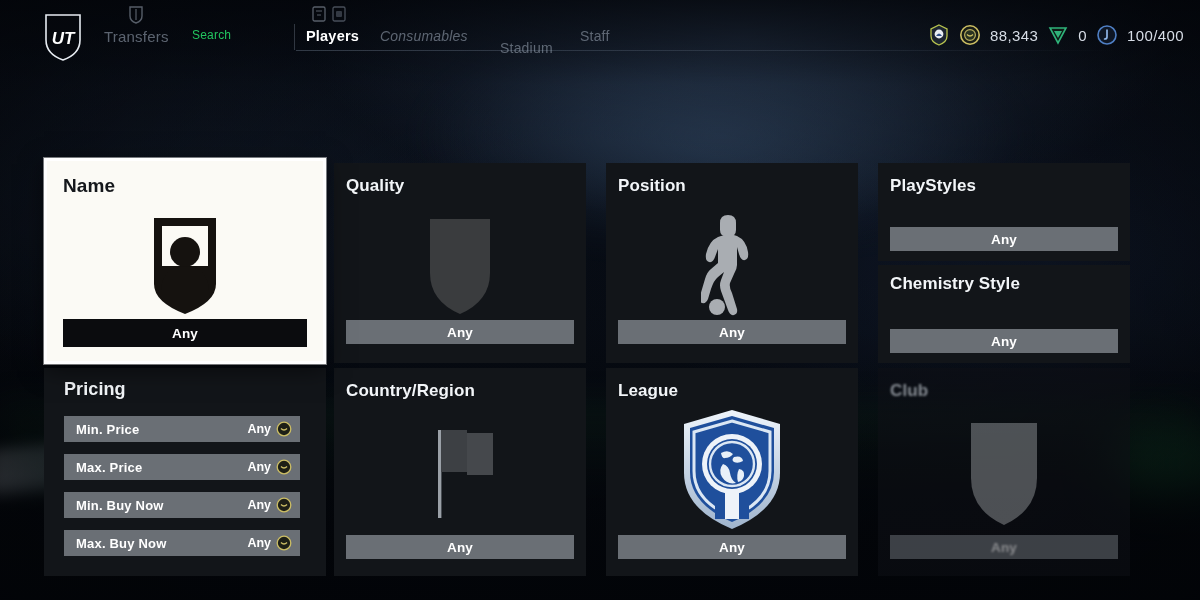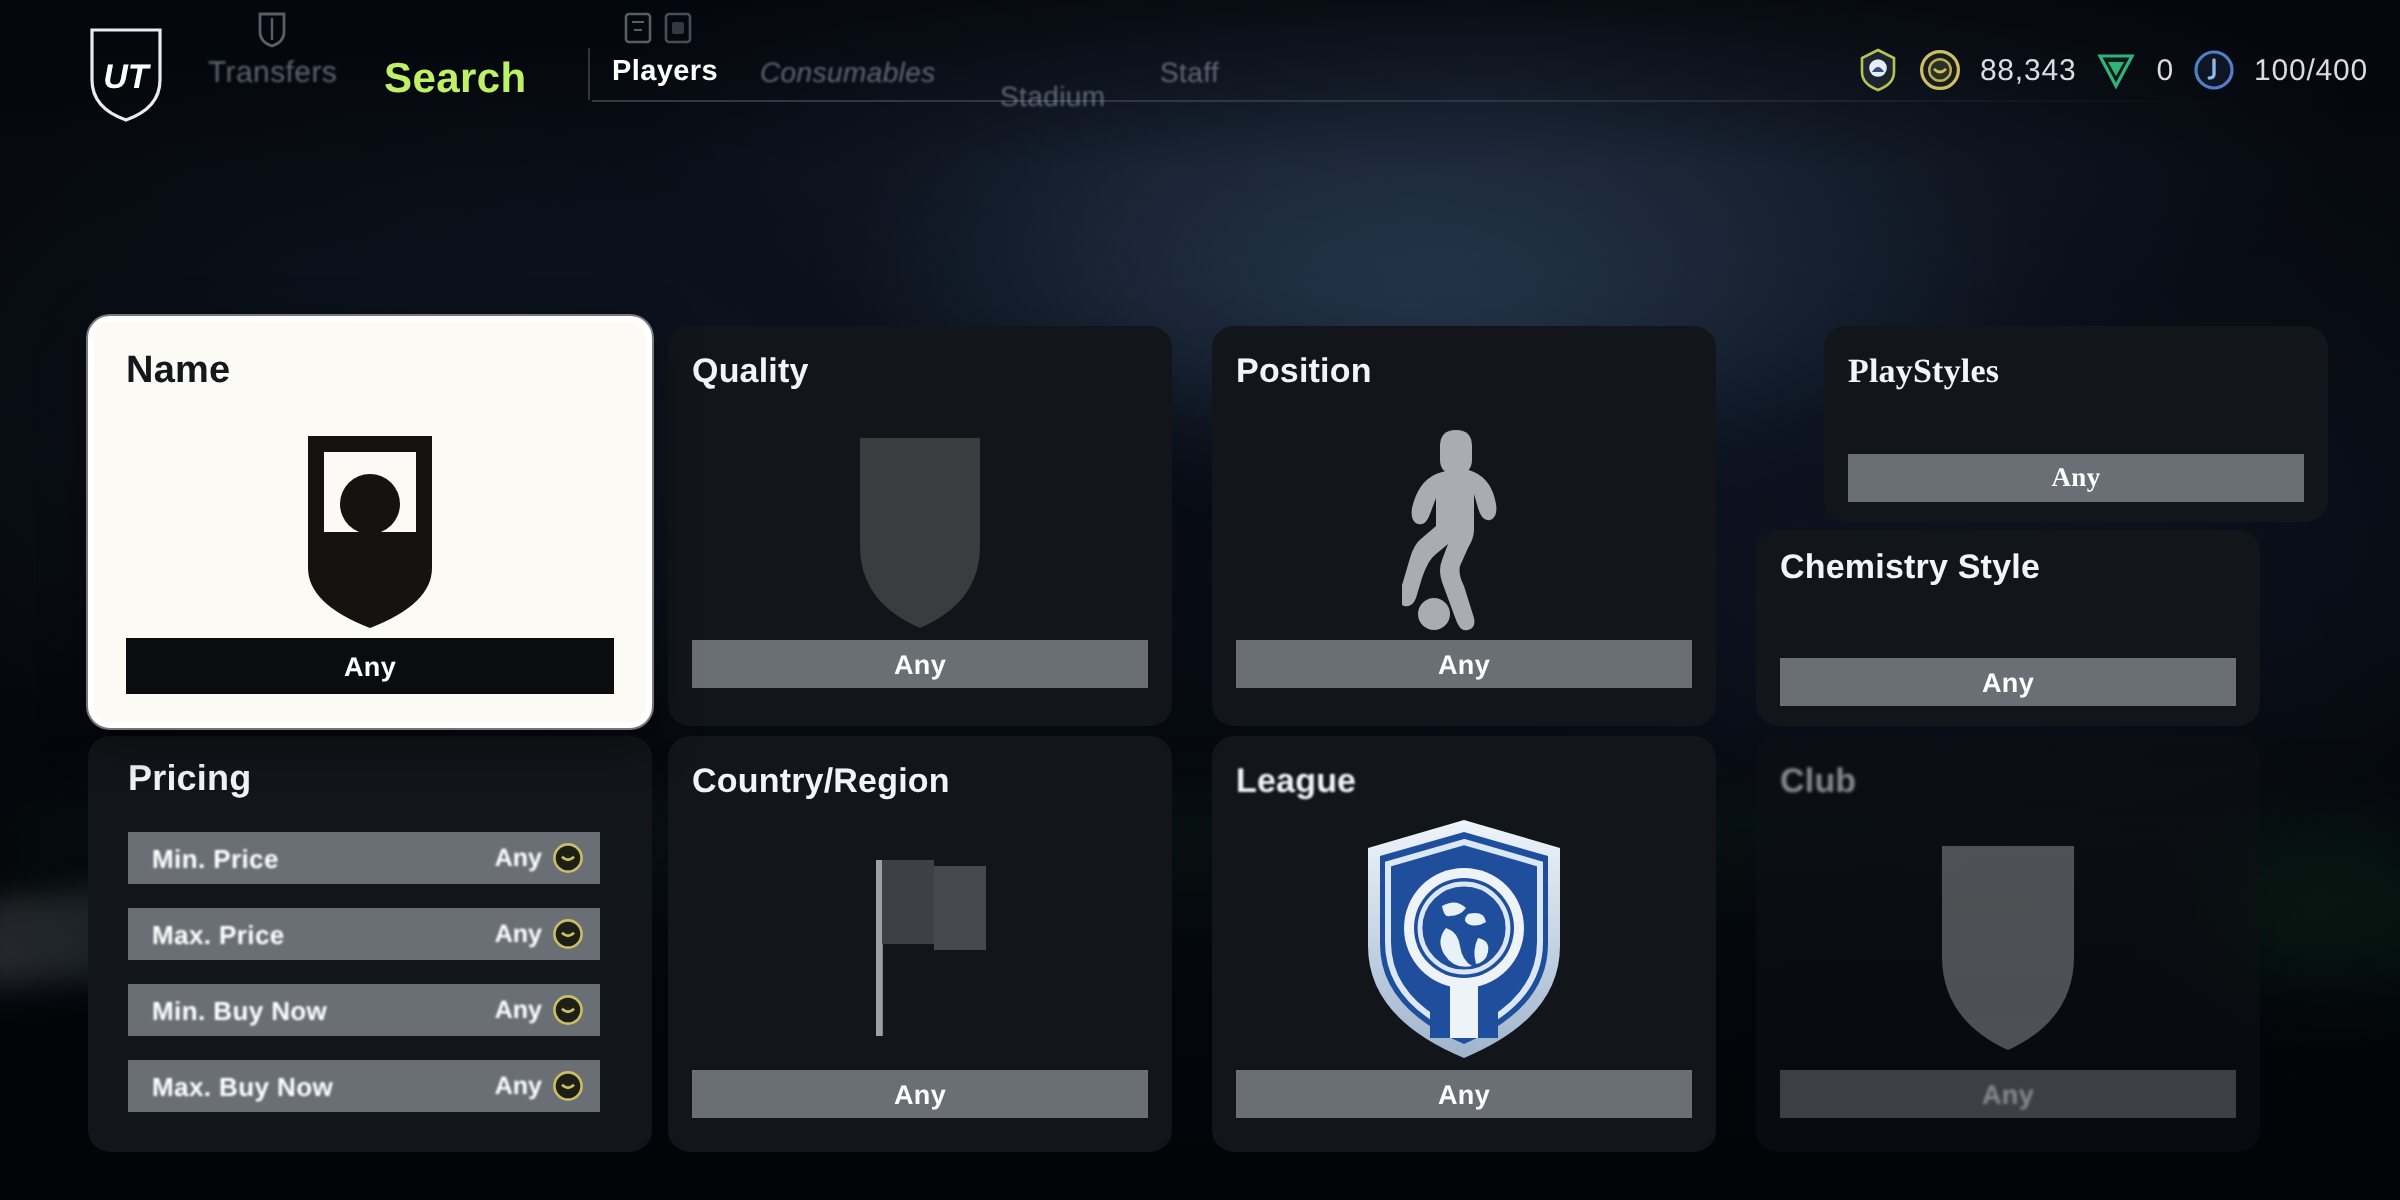--- a/index.html
+++ b/index.html
@@ -73,21 +73,21 @@
     z-index: 20;
   }
   .ut-logo {
     position: absolute; left: 42px; top: 12px; width: 42px; height: 50px;
   }
   .nav-item {
     position: absolute; top: 28px;
     font-size: 15px; letter-spacing: .2px; white-space: nowrap;
   }
   .nav-item.dim { color: #7d8795; opacity: .72; filter: blur(.45px); font-weight: 400; }
-  .nav-item.active { color: #bef264; font-weight: 700; font-size: 21px; }
+  .nav-item.active { color: #22c55e; font-weight: 400; font-size: 12px; }
   .nav-item.sub { font-size: 14px; }
   .nav-item.sub.active { color:#ffffff; font-weight:700; font-size:14.5px; filter: blur(.2px); }
   .nav-icon {
     position: absolute; top: 6px; width: 16px; height: 18px;
     opacity: .55;
   }
   .nav-sep {
     position: absolute; left: 294px; top: 24px; width: 1px; height: 26px;
     background: rgba(160,175,195,.28);
   }
@@ -108,21 +108,20 @@
   }
   .cur-ico { width: 22px; height: 22px; flex: 0 0 auto; }
 
   
   .grid { position: absolute; left: 0; top: 0; width: 1200px; height: 600px; z-index: 10; }
 
   .card {
     position: absolute;
     background: #121519;
     overflow: hidden;
-    border-radius: 11px;
   }
   .card .title {
     position: absolute; left: 12px; top: 13px;
     color: #f2f5f8; font-size: 17px; font-weight: 700; letter-spacing: .1px;
     filter: blur(.2px);
   }
   .card .art {
     position: absolute; left: 0; right: 0;
     display: flex; align-items: center; justify-content: center;
   }
@@ -156,21 +155,21 @@
   #card-quality { left: 334px; top: 163px; width: 252px; height: 200px; }
   #card-quality .art { top: 48px; height: 112px; }
   #card-quality .valuebar { bottom: 19px; }
 
   
   #card-position { left: 606px; top: 163px; width: 252px; height: 200px; }
   #card-position .art { top: 44px; height: 116px; }
   #card-position .valuebar { bottom: 19px; }
 
   
-  #card-playstyles { left: 912px; top: 163px; width: 252px; height: 98px; font-family: Liberation Serif, serif; }
+  #card-playstyles { left: 878px; top: 163px; width: 252px; height: 98px; }
   #card-playstyles .valuebar { bottom: 10px; }
 
   
   #card-chem { left: 878px; top: 265px; width: 252px; height: 98px; }
   #card-chem .title { top: 9px; }
   #card-chem .valuebar { bottom: 10px; }
 
   
   #card-pricing { left: 44px; top: 368px; width: 282px; height: 208px; }
   #card-pricing .title { left: 20px; top: 11px; font-size: 18px; }

